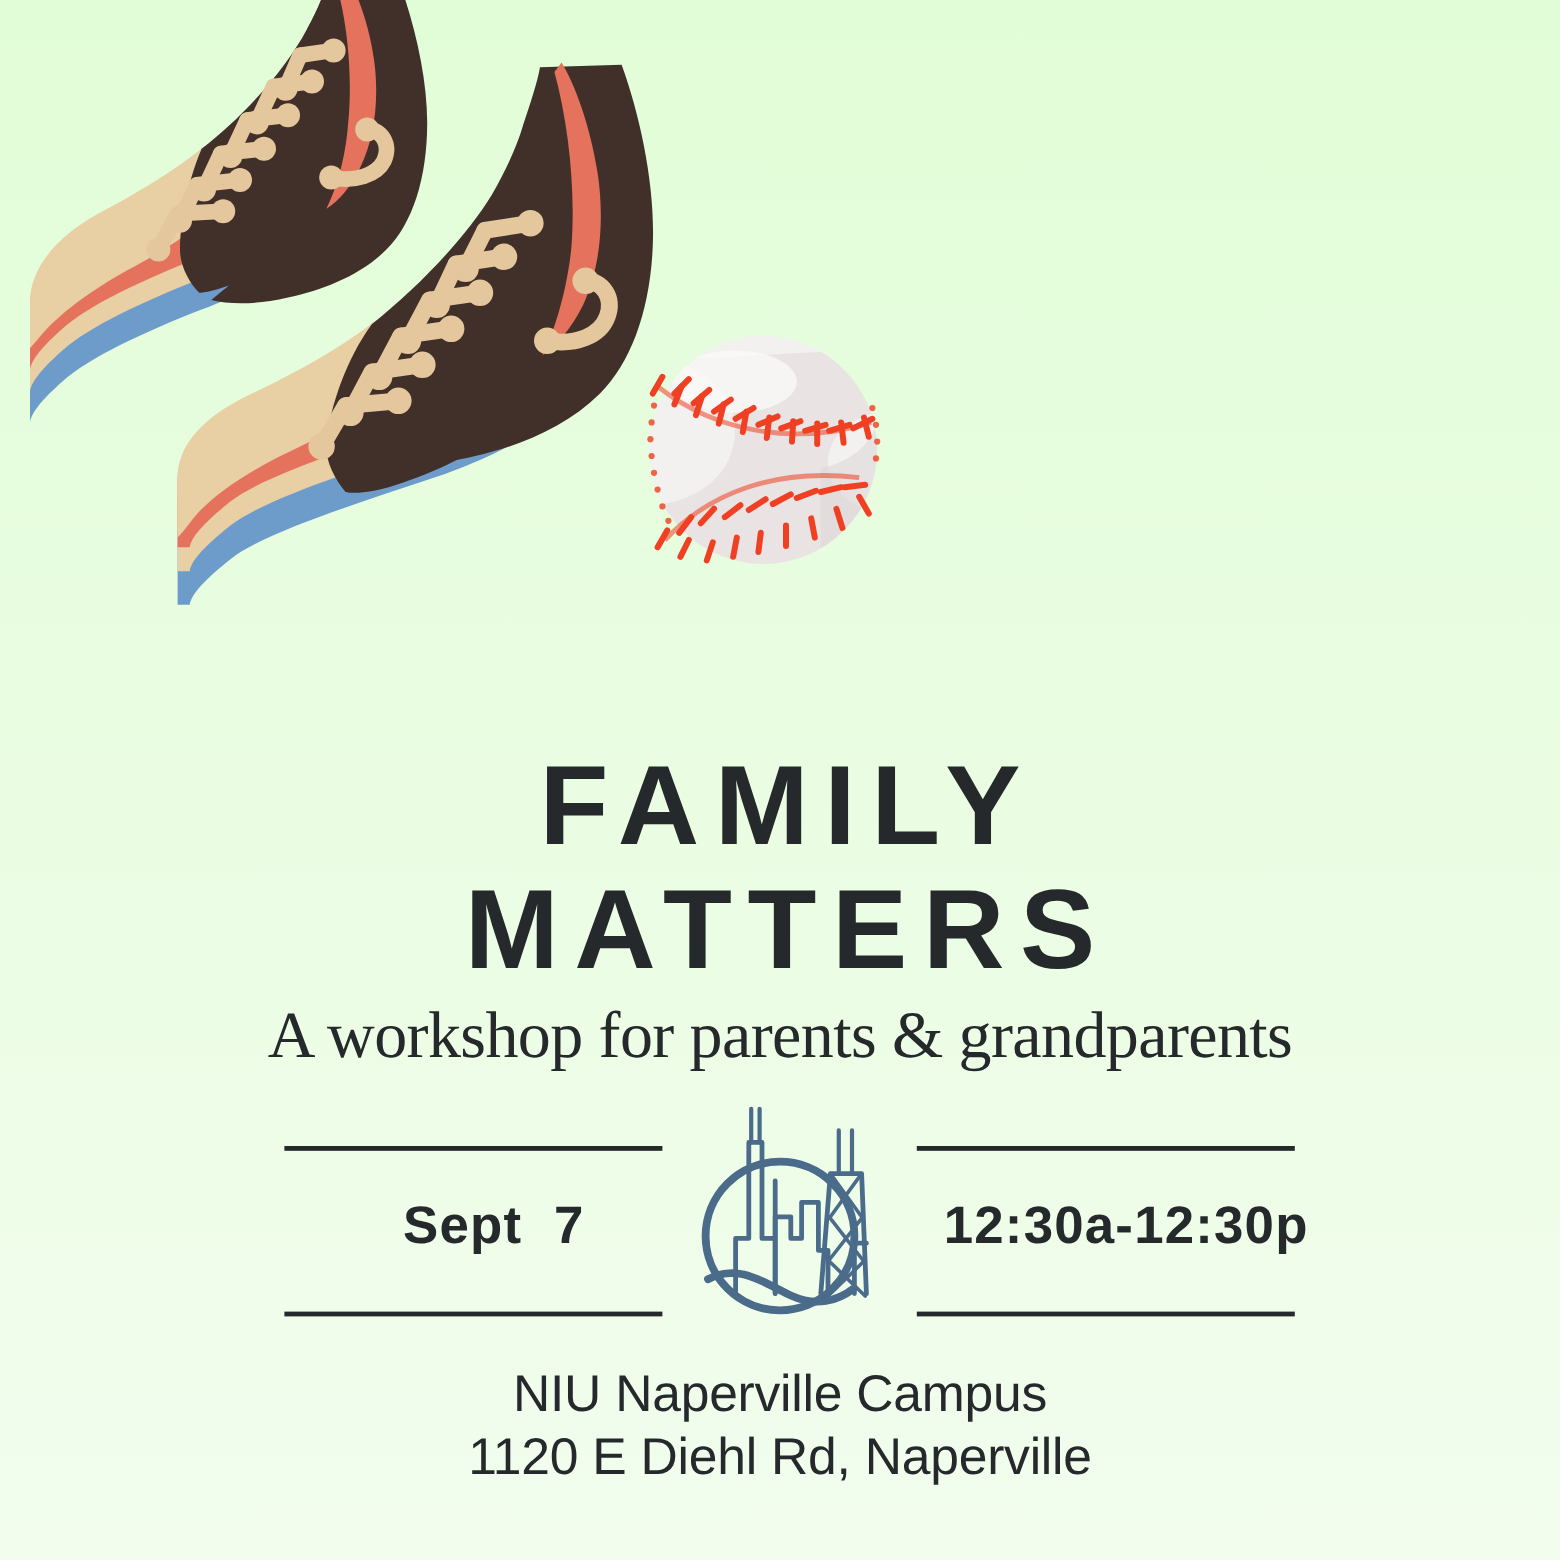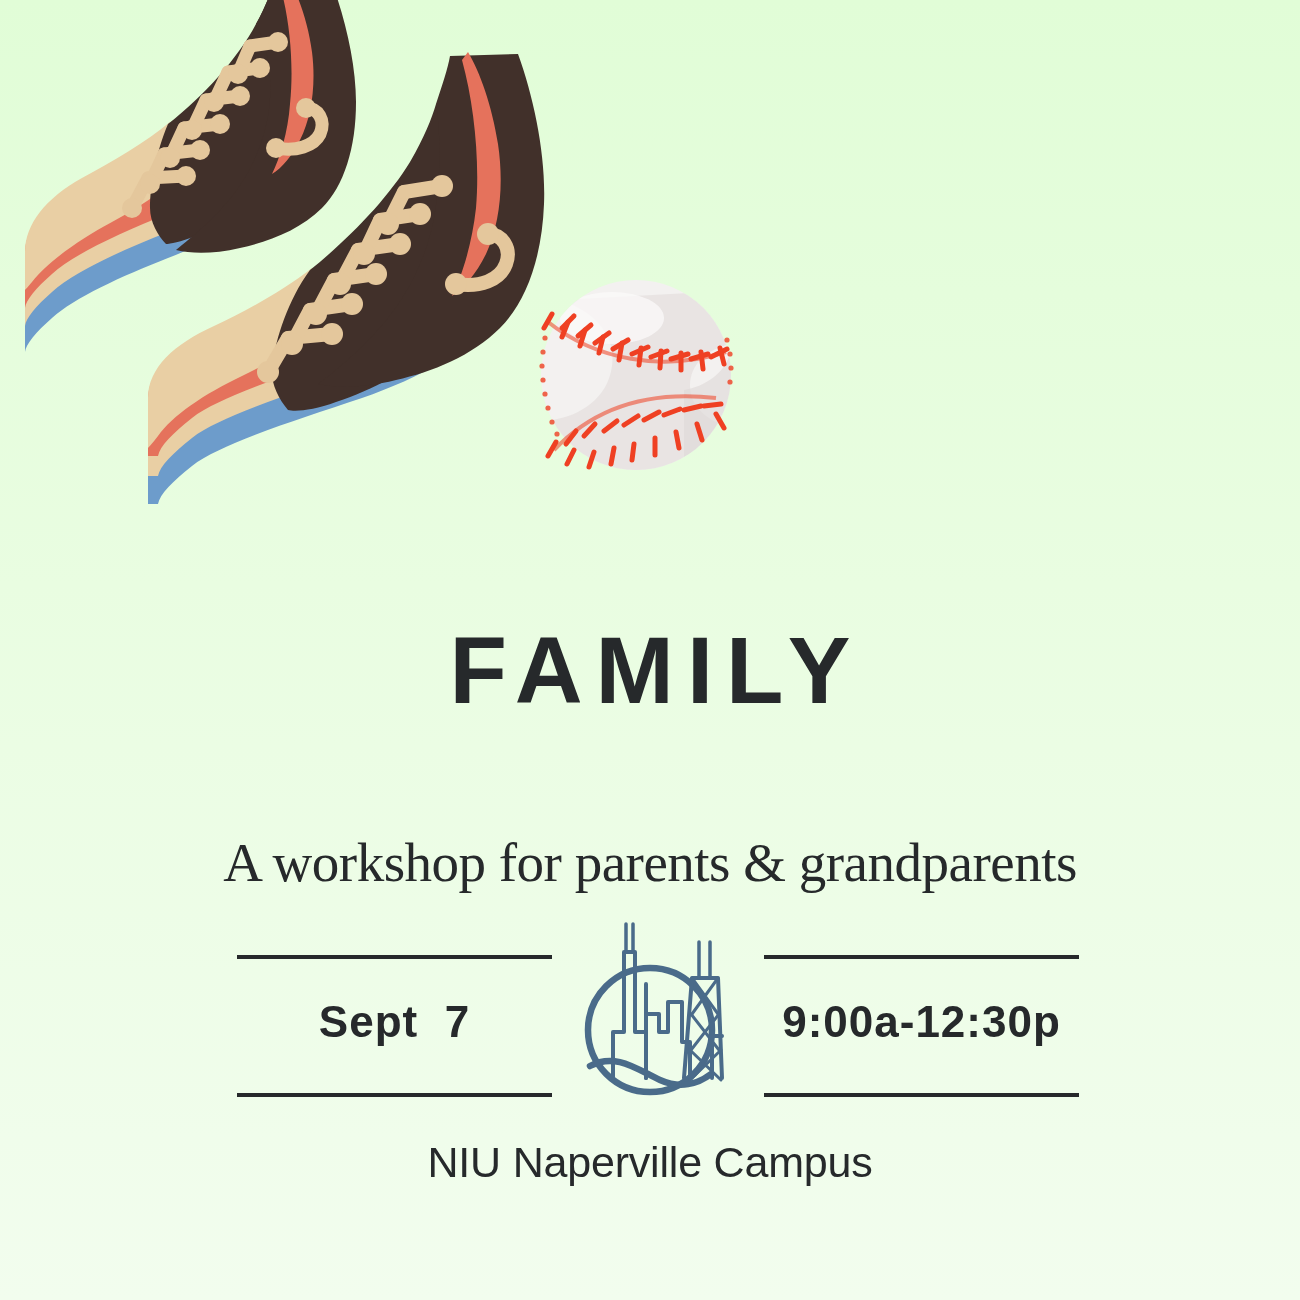--- a/index.html
+++ b/index.html
@@ -82,21 +82,21 @@
     position: absolute;
     left: 0;
     width: 315px;
     height: 4px;
     background: #26292b;
   }
   .rule.top    { top: 40px; }
   .rule.bottom { top: 178px; }
   .band-value {
     position: absolute;
-    left: 0;
+    left: 17px;
     width: 315px;
     top: 82px;
     text-align: center;
     color: #26292b;
     font-size: 44px;
     font-weight: 700;
     letter-spacing: 1px;
     white-space: pre;
     font-family: "Liberation Sans", sans-serif;
   }
@@ -357,35 +357,36 @@
             <circle cx="730" cy="354" r="2.6"></circle>
           <circle cx="731" cy="368" r="2.6"></circle>
             <circle cx="730" cy="382" r="2.6"></circle>
         </g>
       </g>
     </svg>
   </div>
 
   <h1 class="headline">
     <span>FAMILY</span>
+    <span class="line2">MATTERS</span>
   </h1>
 
   <div class="subtitle">A workshop for parents &amp; grandparents</div>
 
   <div class="band">
 
     <div class="band-col left">
       <div class="rule top"></div>
       <div class="band-value">Sept  7</div>
       <div class="rule bottom"></div>
     </div>
 
     <div class="band-col right">
       <div class="rule top"></div>
-      <div class="band-value">9:00a-12:30p</div>
+      <div class="band-value">12:30a-12:30p</div>
       <div class="rule bottom"></div>
     </div>
   </div>
 
   <div class="logo">
     <svg viewBox="0 0 156 190" xmlns="http://www.w3.org/2000/svg">
       <g fill="none" stroke="#4a6b8a" stroke-width="6.5" stroke-linejoin="round" stroke-linecap="round">
 
         <circle cx="78" cy="112" r="62"></circle>
 
@@ -409,15 +410,16 @@
 
         <path d="M150,118 L140,118 L140,160" stroke-width="4"></path>
 
         <path d="M18,148 C44,134 66,152 88,162 C108,171 126,166 139,156" stroke-width="6.5"></path>
       </g>
     </svg>
   </div>
 
   <div class="venue">
     <span>NIU Naperville Campus</span>
+    <span>1120 E Diehl Rd, Naperville</span>
   </div>
 
 </div>
 
 </body></html>

